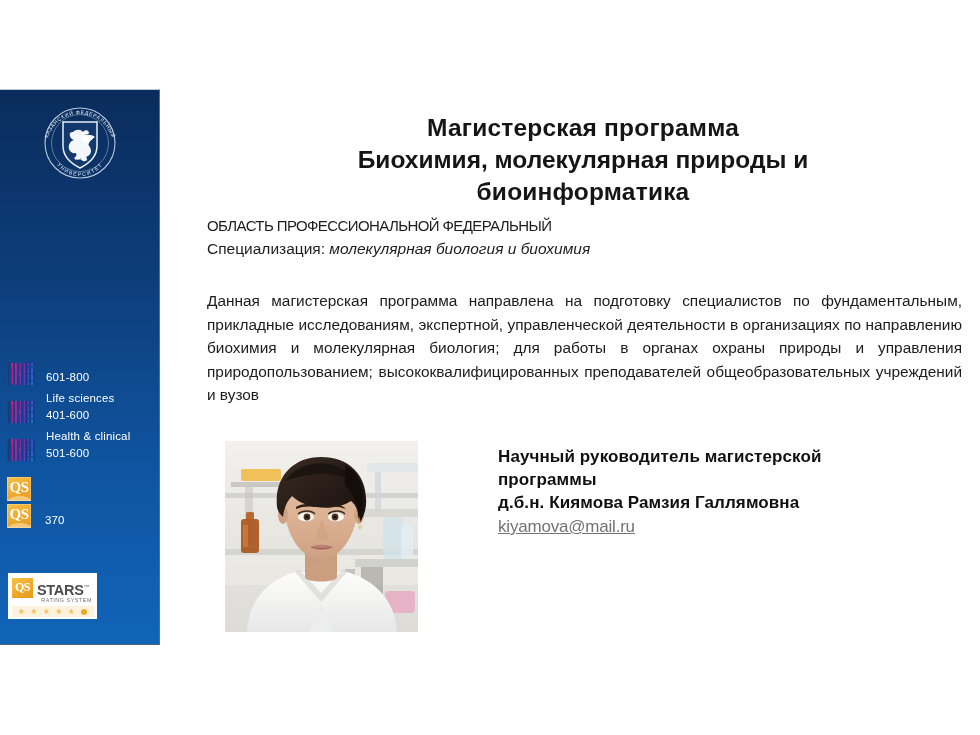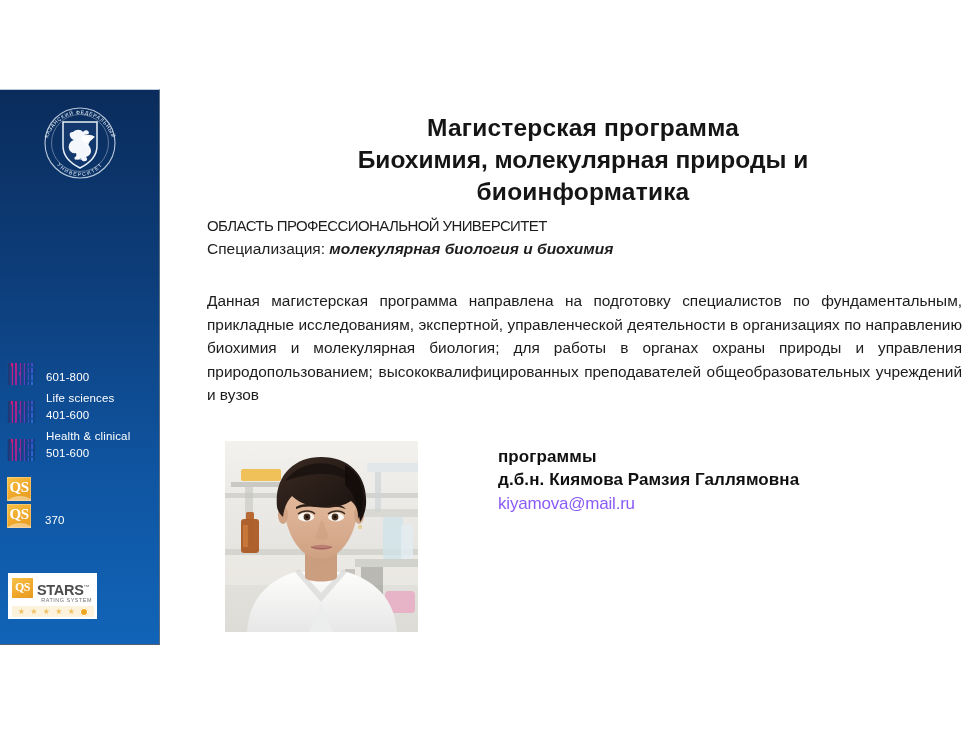--- a/index.html
+++ b/index.html
@@ -240,21 +240,21 @@
   #spec-line {
     position: absolute;
     left: 4px;
     top: 238px;
     font-size: 15.5px;
     line-height: 21px;
     color: #1d1d1d;
     white-space: nowrap;
   }
   #spec-line .spec-value {
-    font-weight: 700;
+    font-weight: 400;
     font-style: italic;
   }
 
   #description {
     position: absolute;
     left: 4px;
     top: 289px;
     width: 755px;
     font-size: 15.4px;
     line-height: 23.5px;
@@ -287,21 +287,22 @@
     font-weight: 700;
     line-height: 23px;
     color: #101010;
     letter-spacing: .1px;
   }
   #supervisor .sv-email {
     display: inline-block;
     margin-top: 2px;
     font-size: 17px;
     line-height: 22px;
-    color: #8b5cf6;
+    color: #737373;
+    text-decoration: underline;
     letter-spacing: -0.2px;
     cursor: pointer;
   }
 </style>
 </head>
 <body>
 
 <div id="slide">
 
   <div id="sidebar">
@@ -429,21 +430,21 @@
   </div>
 
   <div id="content">
 
     <div id="title-block">
       <div class="t-line">Магистерская  программа</div>
       <div class="t-line wide">Биохимия,  молекулярная  природы  и</div>
       <div class="t-line">биоинформатика</div>
     </div>
 
-    <div id="field-line">ОБЛАСТЬ ПРОФЕССИОНАЛЬНОЙ УНИВЕРСИТЕТ</div>
+    <div id="field-line">ОБЛАСТЬ ПРОФЕССИОНАЛЬНОЙ ФЕДЕРАЛЬНЫЙ</div>
 
     <div id="spec-line">
       <span>Специализация:</span>
       <span class="spec-value">молекулярная биология и биохимия</span>
     </div>
 
     <div id="description">Данная магистерская программа направлена на подготовку специалистов по фундаментальным, прикладные исследованиям,  экспертной, управленческой деятельности в  организациях по направлению биохимия и  молекулярная биология;  для  работы  в  органах  охраны  природы  и  управления природопользованием;  высококвалифицированных  преподавателей общеобразовательных учреждений и вузов</div>
 
     <div id="portrait">
       <svg viewBox="0 0 193 191" width="193" height="191" aria-hidden="true">
@@ -534,19 +535,20 @@
           <path d="M86 106 c5 2 16 2 21 0" stroke="#9d6257" stroke-width="1" fill="none"></path>
 
           <path d="M84 116 c7 4 17 4 24 0 c-6 6 -18 6 -24 0 z" fill="#c69b7d" opacity=".5"></path>
 
           <circle cx="135" cy="86" r="2.2" fill="#e7cf9a"></circle>
         </g>
       </svg>
     </div>
 
     <div id="supervisor">
+      <div class="sv-line">Научный руководитель магистерской</div>
       <div class="sv-line">программы</div>
       <div class="sv-line">д.б.н. Киямова Рамзия Галлямовна</div>
       <a class="sv-email">kiyamova@mail.ru</a>
     </div>
 
   </div>
 </div>
 
 </body></html>

